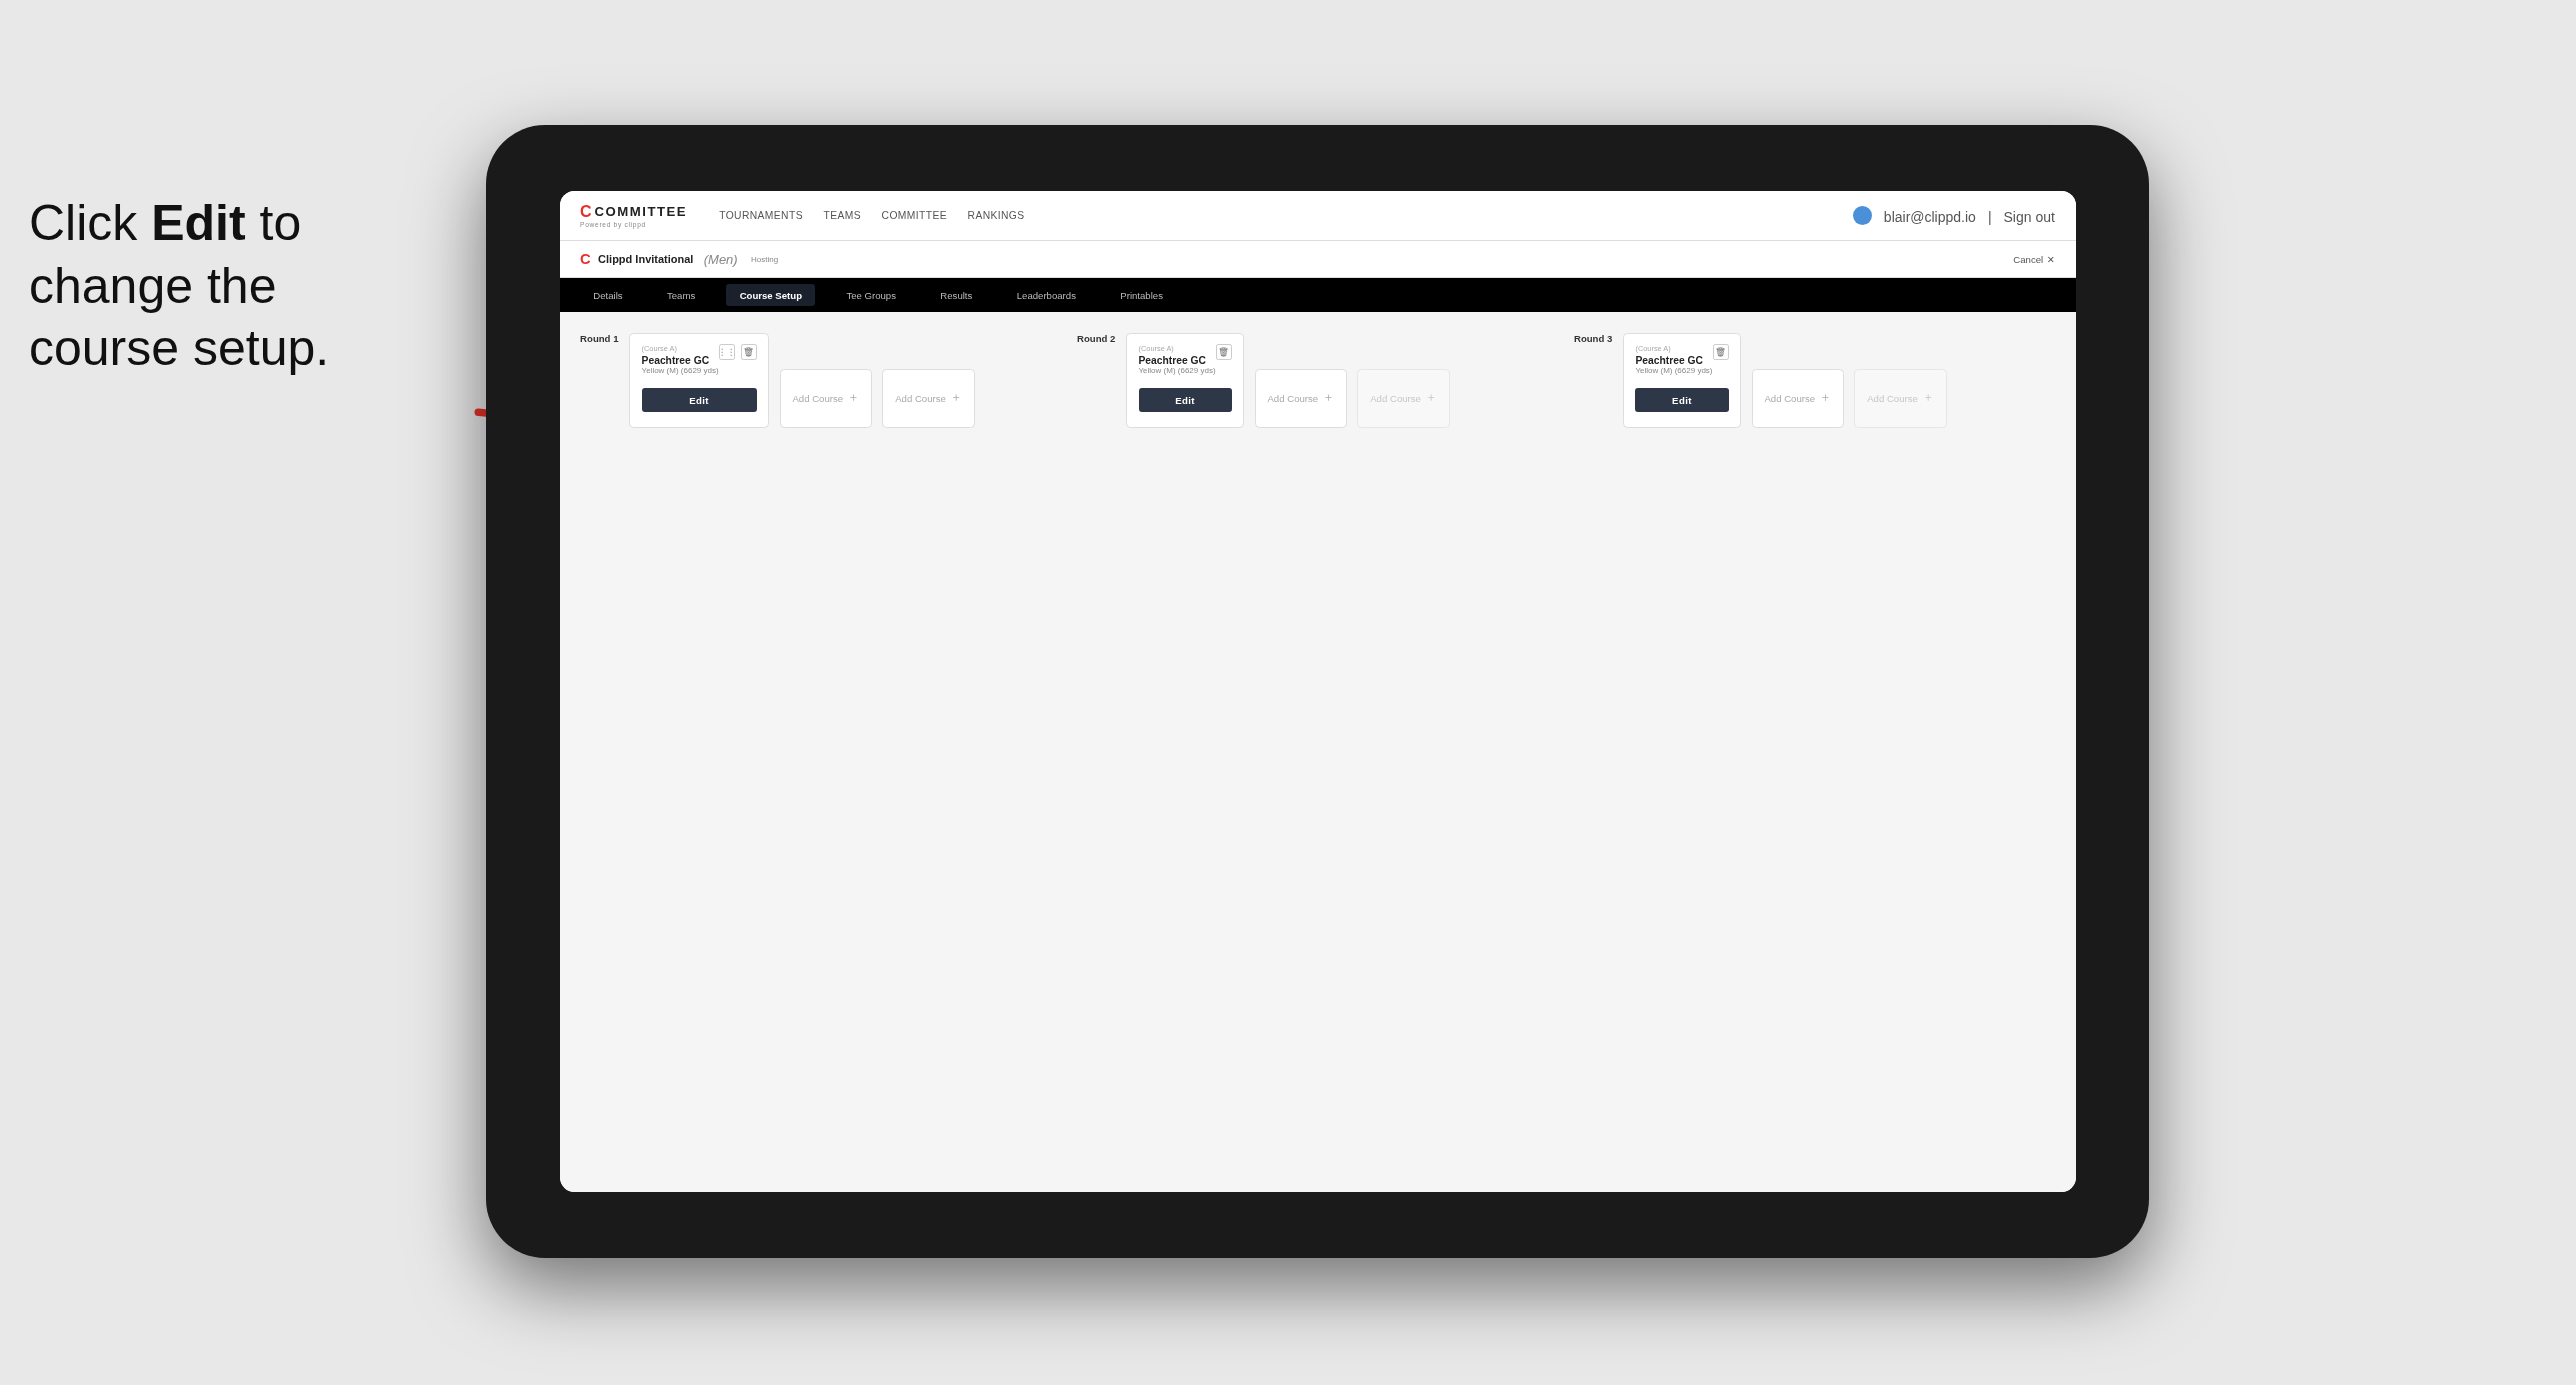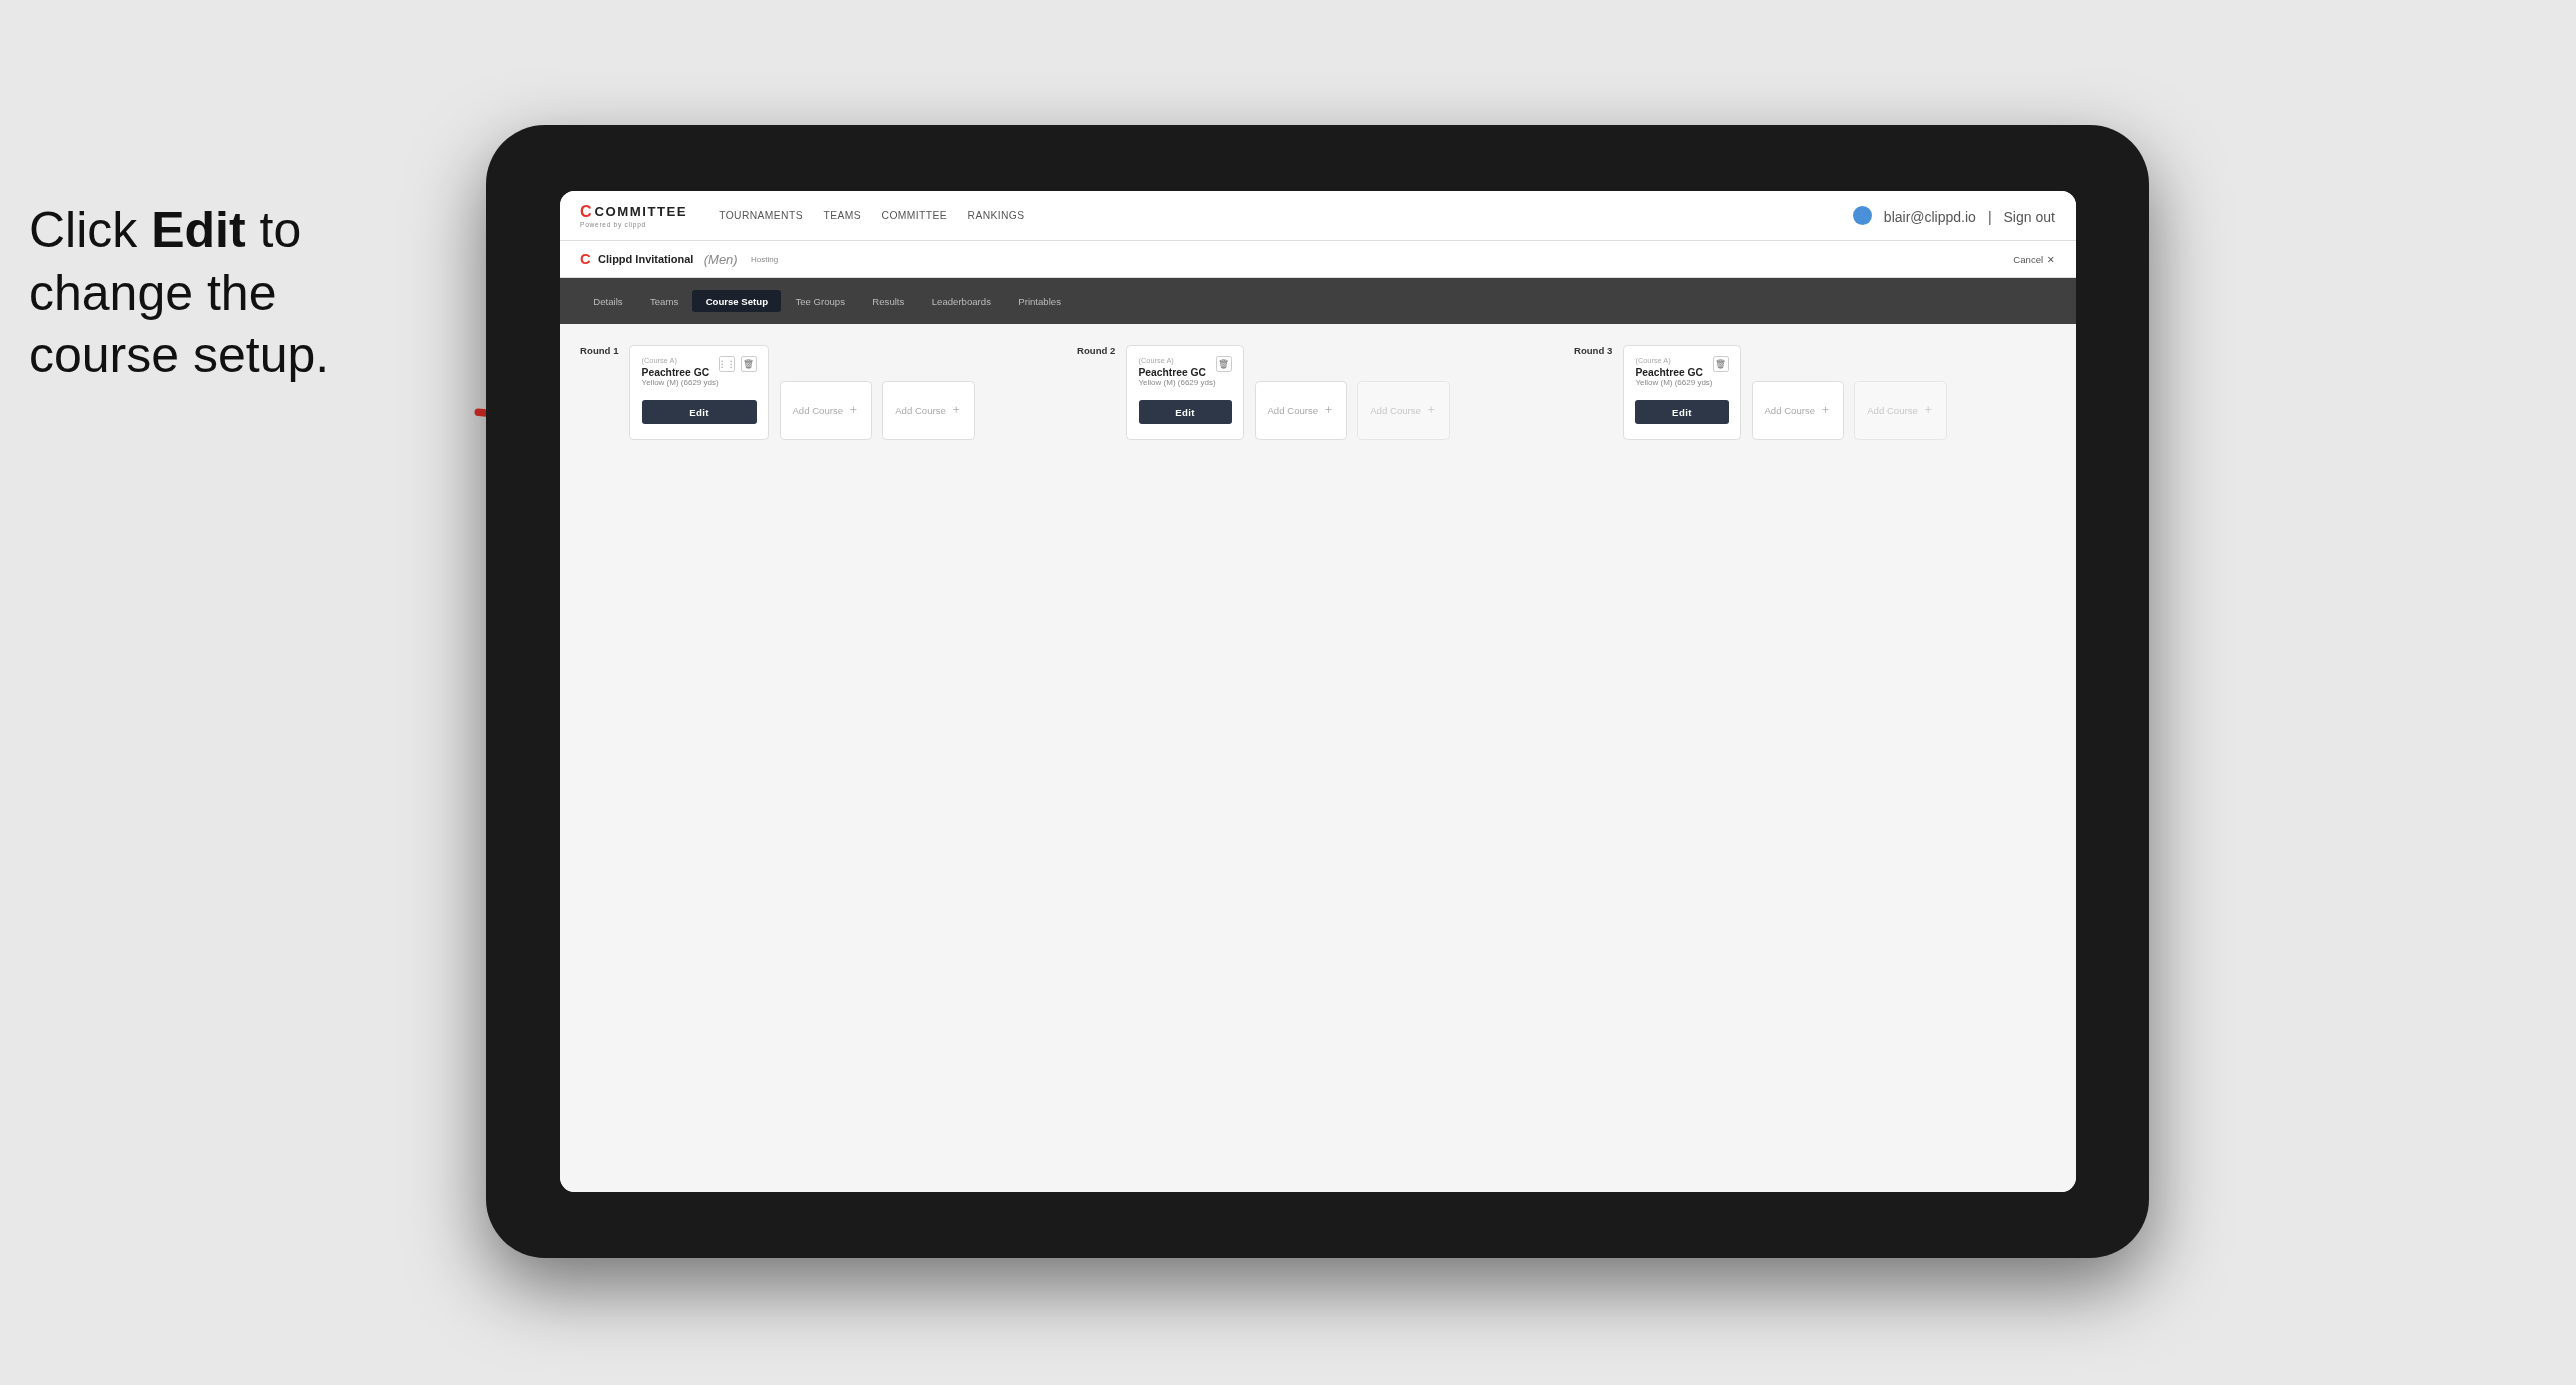--- a/index.html
+++ b/index.html
@@ -11,21 +11,21 @@
       display: flex;
       align-items: center;
       justify-content: center;
       position: relative;
     }
 
     
     .instruction-text {
       position: absolute;
       left: 29px;
-      top: 199px;
+      top: 192px;
       font-size: 50px;
       line-height: 1.25;
       color: #111;
       max-width: 427px;
     }
     .instruction-text strong {
       font-weight: 900;
     }
 
     
@@ -174,26 +174,26 @@
       font-size: 9.6px;
       color: #555;
       cursor: pointer;
       display: flex;
       align-items: center;
       gap: 3.7px;
     }
 
     
     .tabs-bar {
-      background: #404040;
+      background: #000000;
       padding: 0 20.6px;
-      height: 46px;
-      display: flex;
-      align-items: center;
-      gap: 1px;
+      height: 34px;
+      display: flex;
+      align-items: center;
+      gap: 18px;
       flex-shrink: 0;
     }
 
     .tab {
       padding: 5.9px 13.2px;
       font-size: 9.6px;
       color: #bbb;
       cursor: pointer;
       border-radius: 2.9px;
     }

